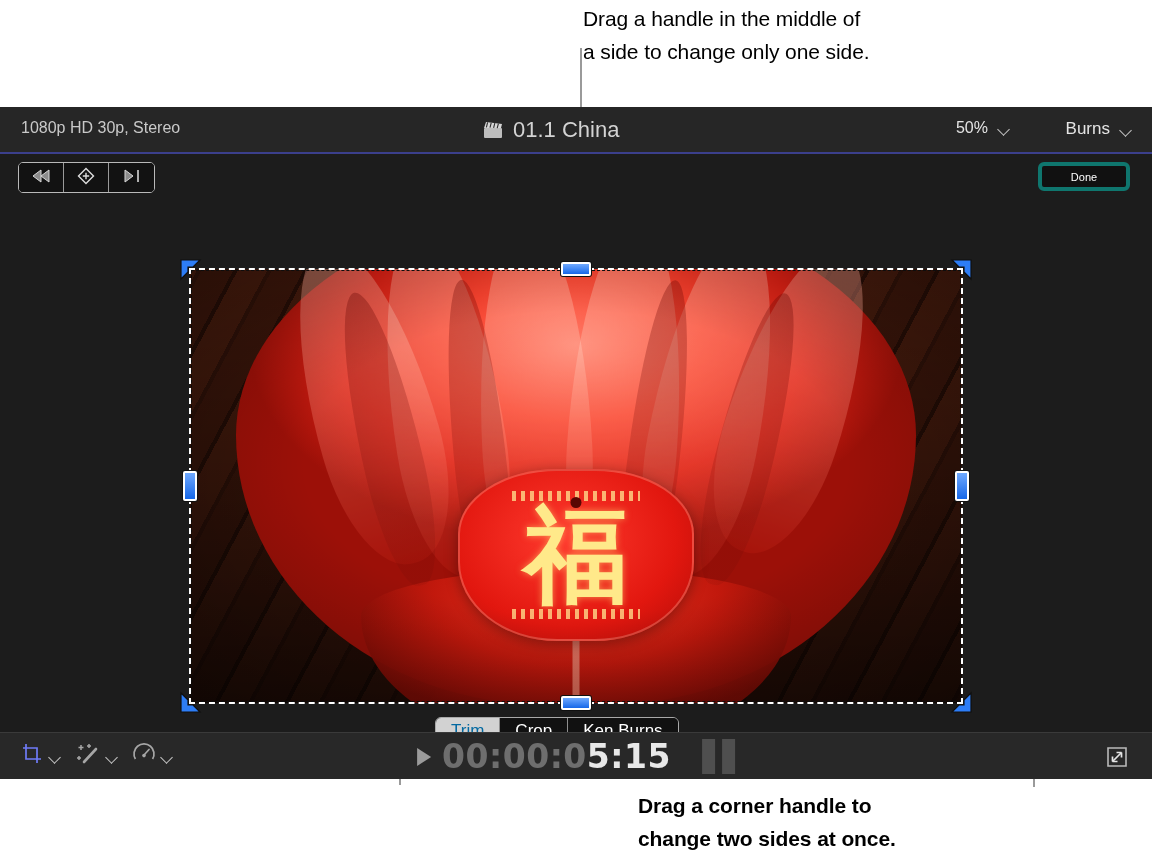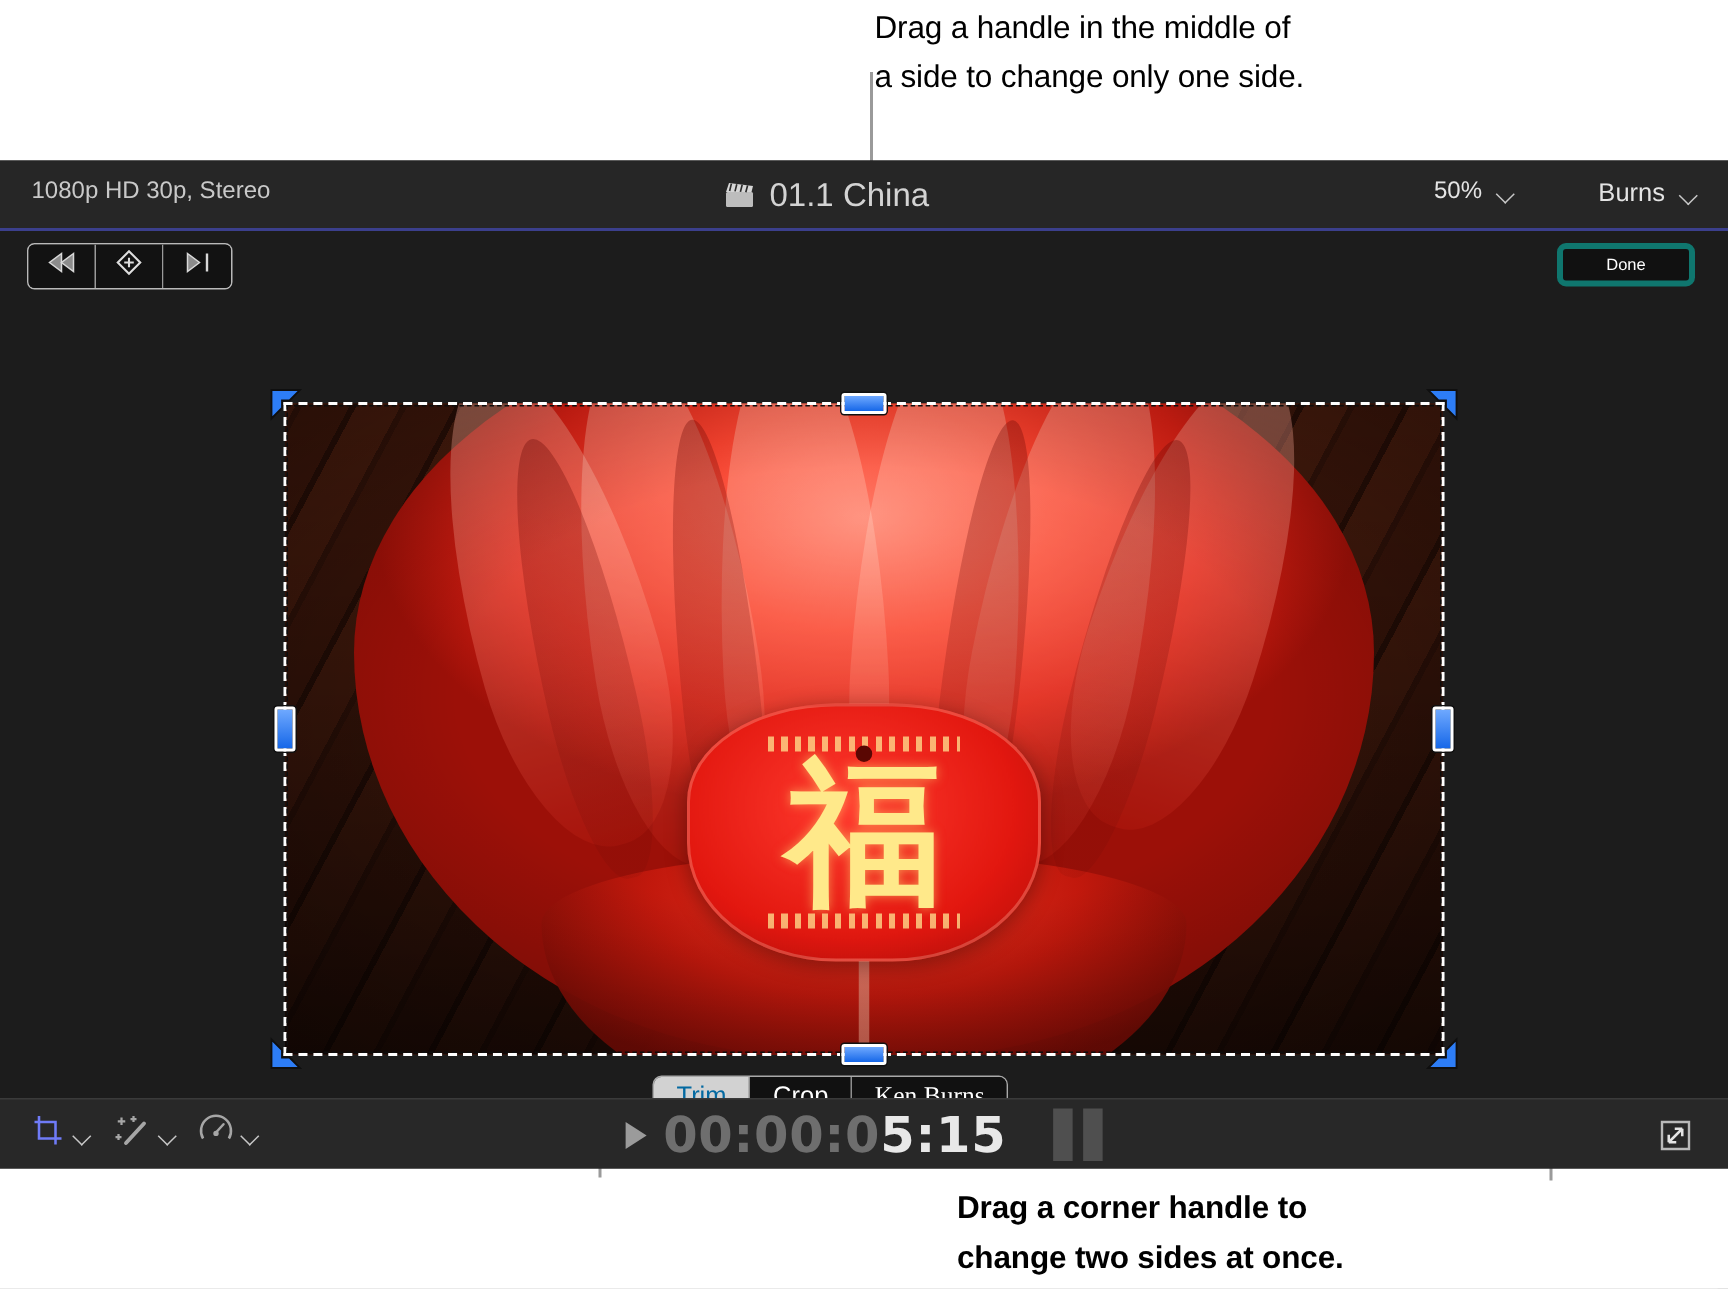--- a/index.html
+++ b/index.html
@@ -237,21 +237,21 @@
     display: flex;
     border: 1px solid #a9a9a9; border-radius: 6px; overflow: hidden;
     height: 28px;
   }
   .seg {
     display: flex; align-items: center; justify-content: center;
     font-size: 17px; padding: 0 15px;
     background: #111111; color: #ffffff;
     border-right: 1px solid #8e8e8e;
   }
-  .seg:last-child { border-right: none; font-family: Liberation Serif, serif; }
+  .seg:last-child { border-right: none; }
   .seg.active { background: #d2d2d2; color: #0369a1; }
 
   
   #bottom-bar {
     position: absolute; left: 0; top: 625px; width: 1152px; height: 47px;
     background: #282828;
     border-top: 1px solid #3a3a3a;
   }
   #tool-left {
     position: absolute; left: 20px; top: 9px;

